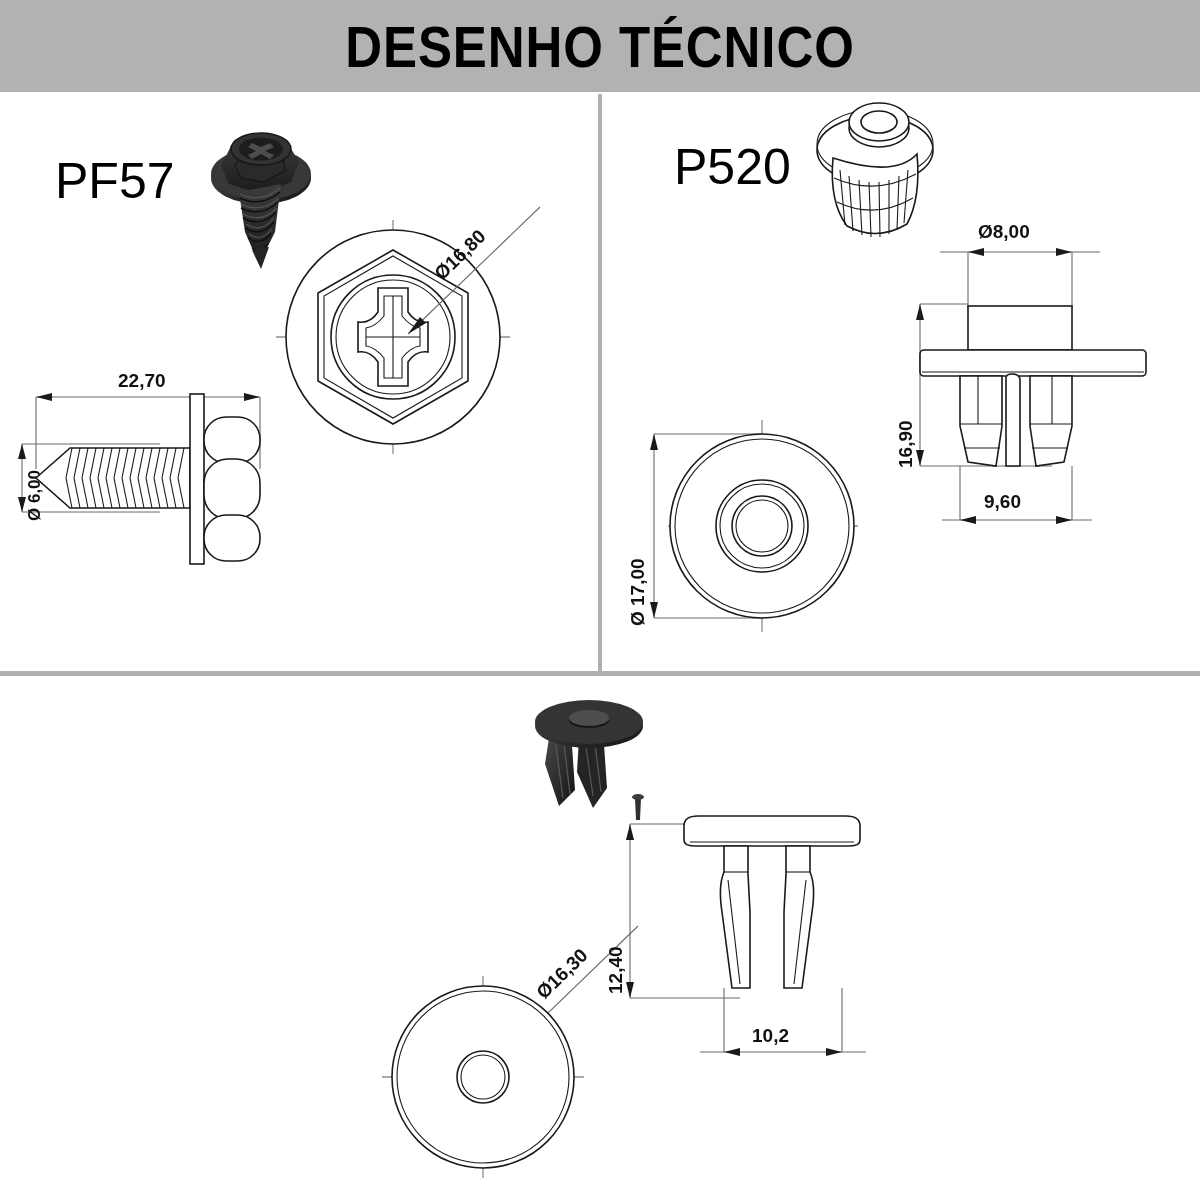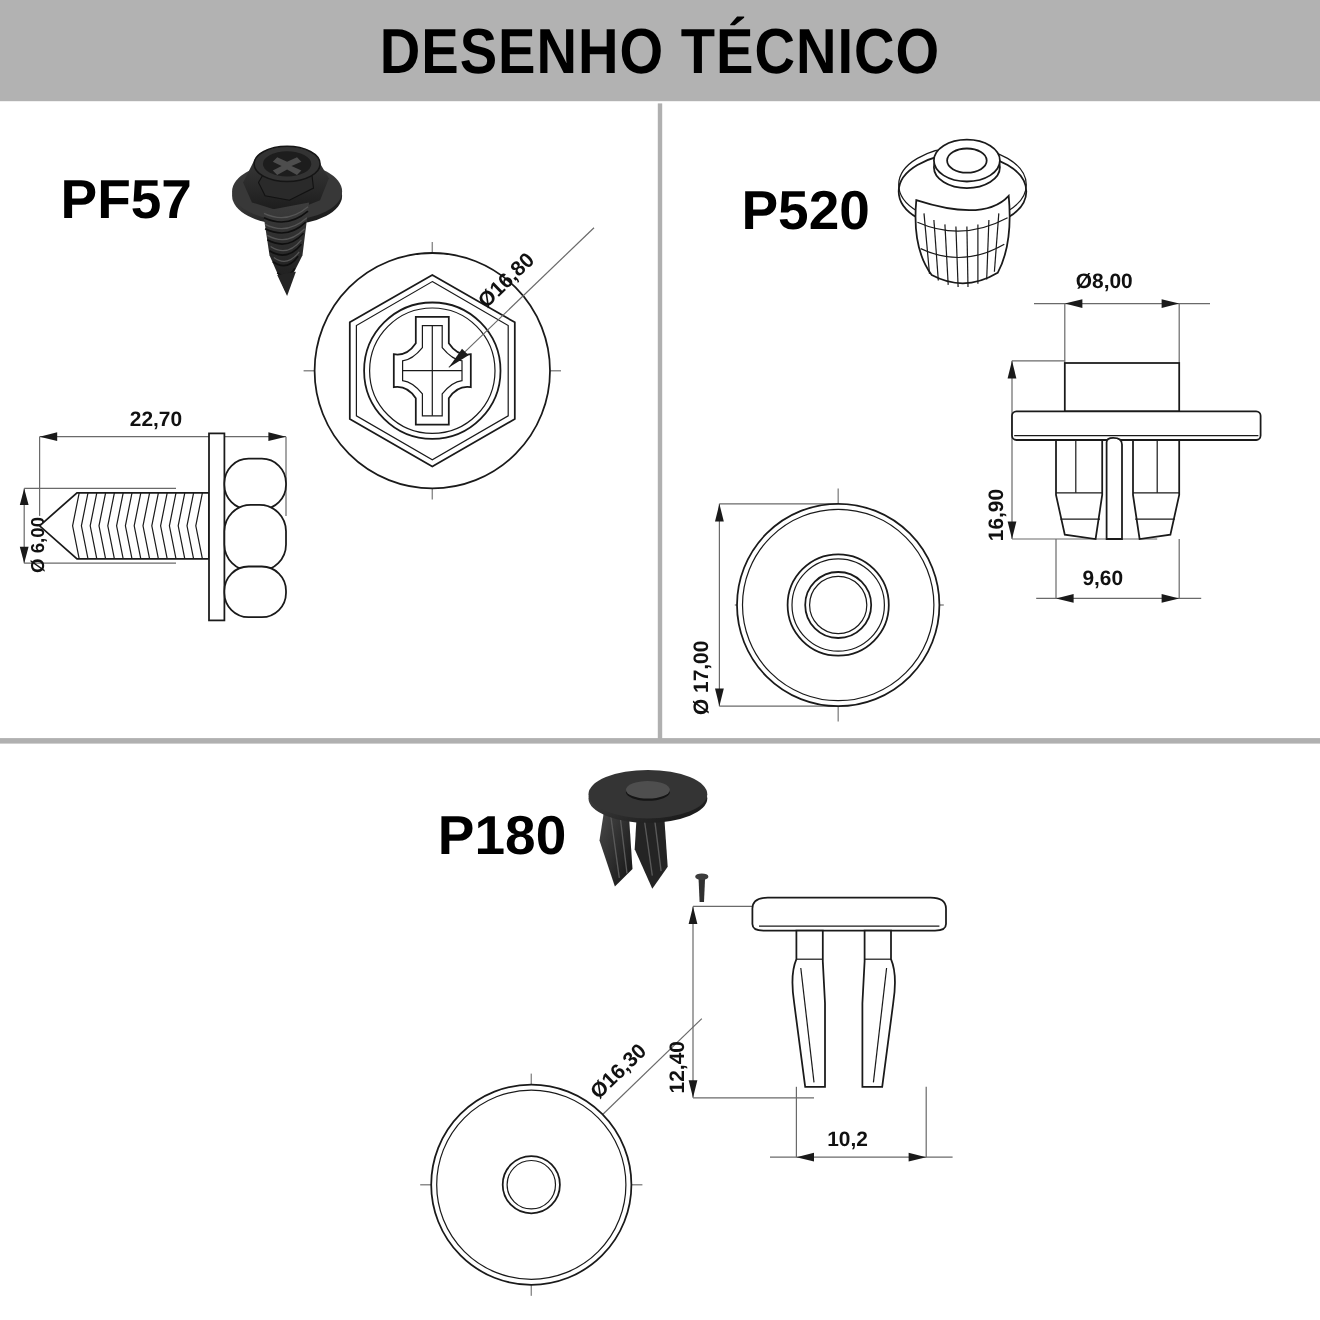--- a/index.html
+++ b/index.html
@@ -32,27 +32,27 @@
 
   
   .div-v{position:absolute;background:#b0b0b0;}
   .div-h{position:absolute;background:#b0b0b0;}
   .vert-divider{left:598px;top:94px;width:4px;height:580px;}
   .horz-divider{left:0px;top:671px;width:1200px;height:5px;}
 
   
   .panel{position:absolute;}
   #panel-pf57{left:0px;top:94px;width:598px;height:578px;}
-  #panel-p520{left:602px;top:104px;width:598px;height:578px;}
+  #panel-p520{left:602px;top:80px;width:598px;height:578px;}
   #panel-p180{left:0px;top:676px;width:1200px;height:524px;}
 
   .part-label{
     position:absolute;
     font-family:"Liberation Sans",sans-serif;
-    font-weight:bold;
+    font-weight:normal;
     color:#000000;
     white-space:nowrap;
     line-height:1;
   }
 
   .render{position:absolute;}
 
   svg{display:block;overflow:visible;}
   .ln{stroke:#1a1a1a;fill:none;stroke-width:1.6;}
   .ln-thin{stroke:#1a1a1a;fill:none;stroke-width:1.1;}
@@ -302,21 +302,20 @@
         <circle class="ln fillw" cx="130" cy="126" r="46"></circle>
         <circle class="ln-thin" cx="130" cy="126" r="42"></circle>
         <circle class="ln fillw" cx="130" cy="126" r="30"></circle>
         <circle class="ln-thin" cx="130" cy="126" r="26"></circle>
       </svg>
     </div>
   </div>
 
   <div class="panel" id="panel-p180">
 
-    <div class="part-label" style="left:398px;top:58px;font-size:50px;">P180</div>
 
     <div class="render" style="left:523px;top:18px;">
       <svg width="130" height="130" viewBox="0 0 130 130">
         <defs>
           <linearGradient id="rg1" x1="0" y1="0" x2="1" y2="1">
             <stop offset="0%" stop-color="#4a4a4a"></stop>
             <stop offset="60%" stop-color="#2a2a2a"></stop>
             <stop offset="100%" stop-color="#131313"></stop>
           </linearGradient>
         </defs>

